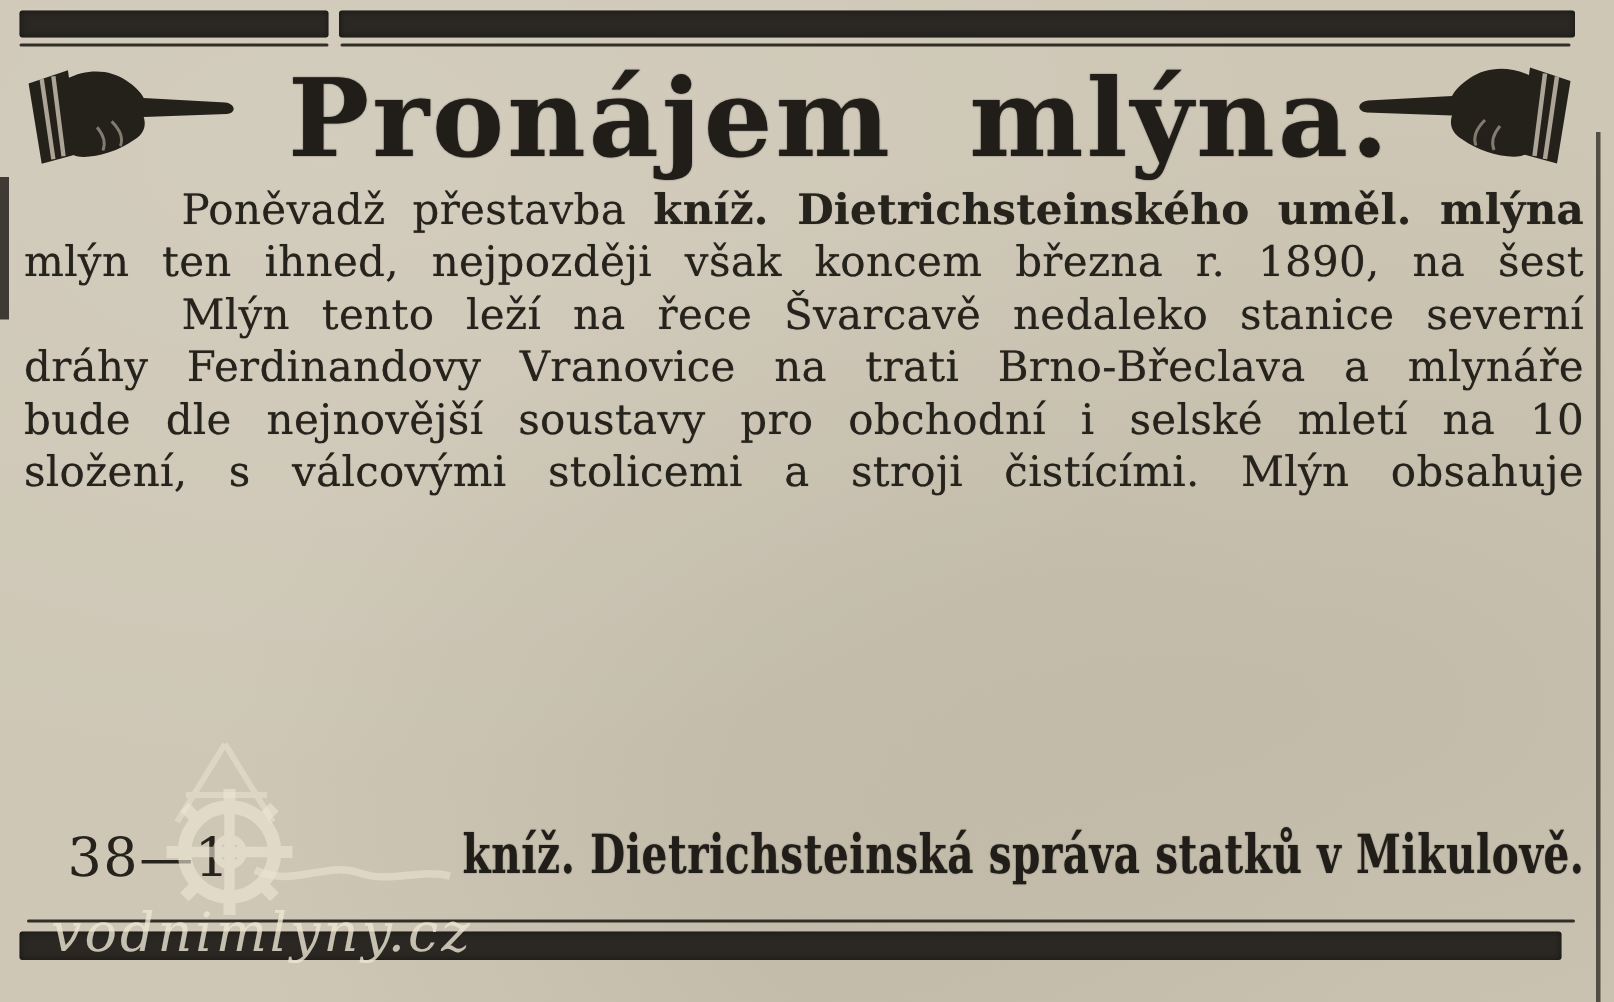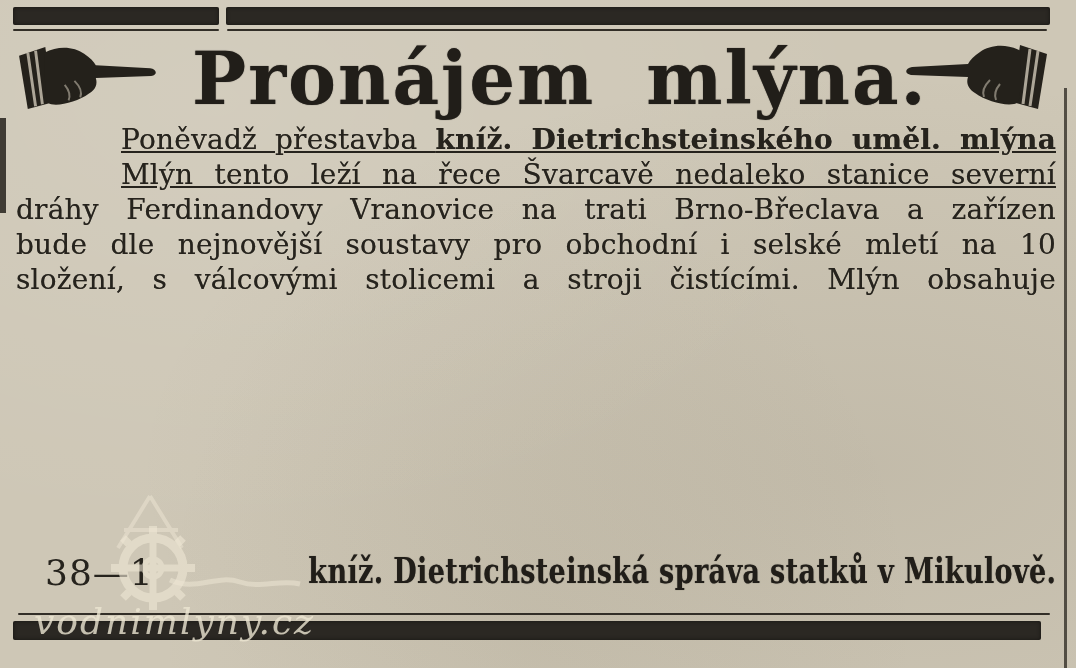--- a/index.html
+++ b/index.html
@@ -39,21 +39,21 @@
   .manicule.left{left:14px;top:44px;width:150px;height:68px;}
   .manicule.right{left:896px;top:42px;width:158px;height:70px;transform:scaleX(-1);}
   
   .ad-body{
     position:absolute;left:16px;top:122px;width:1040px;
     font-size:28px;line-height:35px;letter-spacing:.2px;
     color:#26231d;text-shadow:0 0 .5px rgba(30,27,22,.55);
   }
   .line{height:35px;text-align:justify;text-align-last:left;white-space:normal;}
   .line.just{text-align-last:justify;}
-  .line.indent{text-indent:105px;text-decoration:underline;}
+  .line.indent{text-indent:105px;}
   .line .bold{font-weight:bold;}
   
   .ad-number{position:absolute;left:45px;top:552px;font-size:36px;letter-spacing:1px;color:#26231d;}
   .signature{
     position:absolute;right:20px;top:549px;
     font-size:36px;font-weight:bold;white-space:nowrap;
     transform:scaleX(.75);transform-origin:100% 50%;
     letter-spacing:.5px;color:#211e19;text-shadow:0 0 1px rgba(25,22,18,.6);
   }
   
@@ -86,22 +86,23 @@
 
   <svg class="manicule right" viewBox="0 0 150 70">
     <path d="M3,12 L30,3 L38,60 L12,67 Z" fill="#24211b"></path>
     <path d="M12,9 L20,64 M20,7 L27,62" stroke="#cec7b6" stroke-width="3" opacity=".8" fill="none"></path>
     <path d="M29,9 C44,1 60,3 70,10 C76,14 80,18 82,22 L138,25 C145,26 146,32 139,33 L82,35 C84,41 82,47 75,51 C64,59 46,64 36,62 C32,61 30,58 30,50 Z" fill="#24211b"></path>
     <path d="M60,38 C66,44 68,50 66,55 M50,42 C55,48 56,53 54,58" stroke="#cec7b6" stroke-width="2" opacity=".55" fill="none"></path>
   </svg>
 
   <div class="ad-body">
       <div class="line just indent"><span>Poněvadž přestavba </span><span class="bold">kníž. Dietrichsteinského uměl. mlýna</span></div>
+      <div class="line just"><span>mlýn ten ihned, nejpozději však koncem března r. 1890, na šest</span></div>
       <div class="line just indent"><span>Mlýn tento leží na řece Švarcavě nedaleko stanice severní</span></div>
-      <div class="line just"><span>dráhy Ferdinandovy Vranovice na trati Brno-Břeclava a zařízen</span></div>
+      <div class="line just"><span>dráhy Ferdinandovy Vranovice na trati Brno-Břeclava a mlynáře</span></div>
       <div class="line just"><span>bude dle nejnovější soustavy pro obchodní i selské mletí na 10</span></div>
       <div class="line just"><span>složení, s válcovými stolicemi a stroji čistícími. Mlýn obsahuje</span></div>
     </div>
 
   <div class="ad-number">38—1</div>
   <div class="signature">kníž. Dietrichsteinská správa statků v Mikulově.</div>
 
   <div class="thin b1"></div>
   <div class="bar bottom"></div>
 

